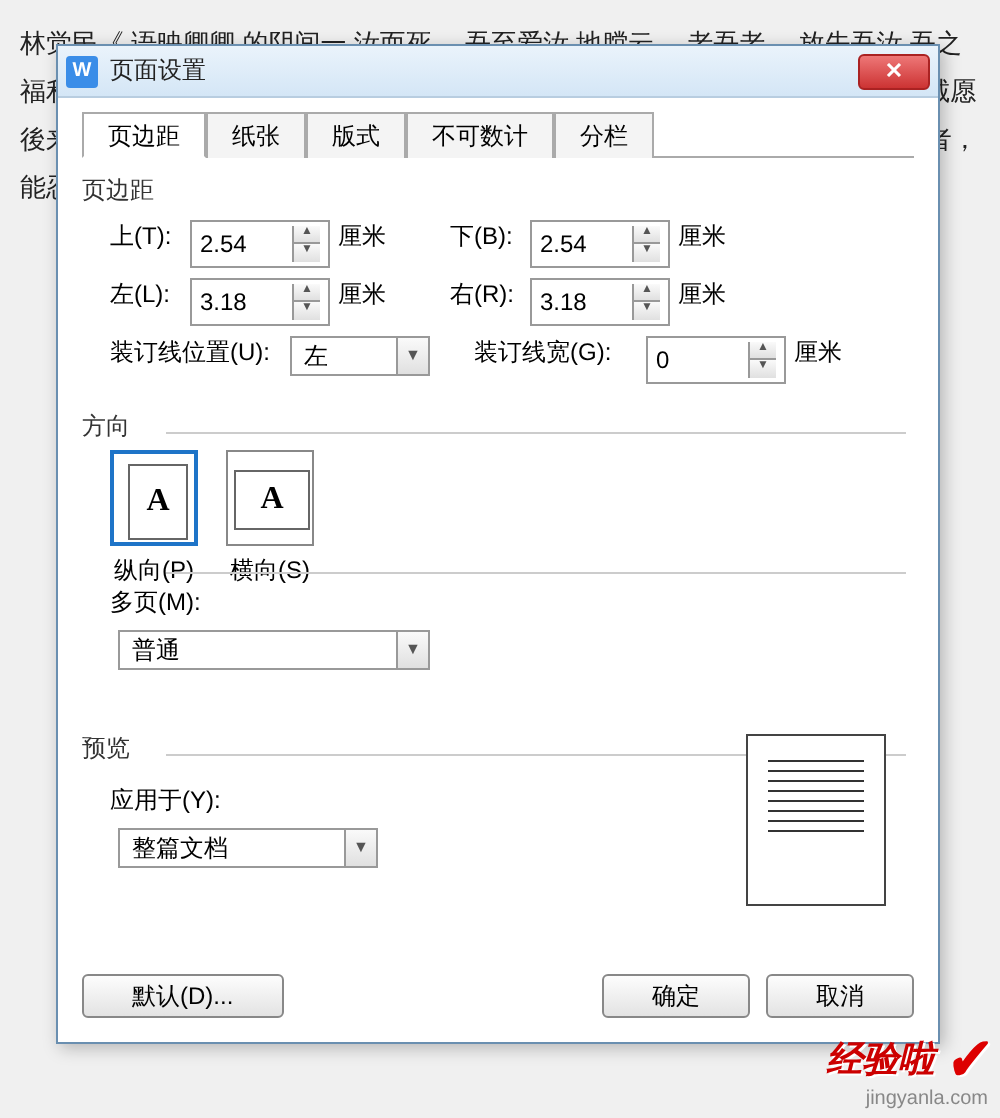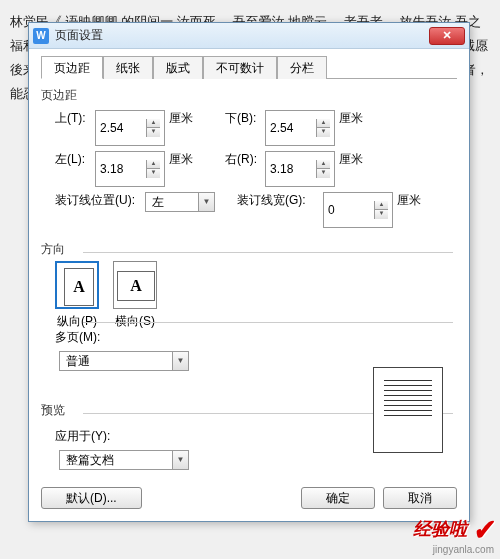--- a/index.html
+++ b/index.html
@@ -102,21 +102,21 @@
       display: flex;
       margin-bottom: 5px;
       gap: 4px;
     }
     .lbl { width: 50px; text-indent: 14px; }
     .lbl-wide { width: 100px; text-indent: 14px; }
     .spin-wrap {
       display: flex;
       align-items: center;
       width: 70px;
-      height: 36px;
+      height: 24px;
       border: 1px solid #999;
       background: #fff;
     }
     .spin-input {
       border: none;
       width: 50px;
       padding: 2px 4px;
       font-size: 12px;
       outline: none;
     }
@@ -364,21 +364,21 @@
         <span>横向(S)</span>
       </div>
     </div>
 
     <hr class="sep-line" style="margin-top:-12px">
     <div class="row" style="margin-top:4px">
       <span class="lbl" style="width:60px">多页(M):</span>
     </div>
     <div class="row">
       <span style="width:14px"></span>
-      <div class="combo" style="width:130px">
+      <div class="combo" style="width:156px">
         <span class="combo-text">普通</span>
         <span class="combo-arrow">▼</span>
       </div>
     </div>
 
     <div style="height:18px"></div>
 
     <div class="group-title">预览</div>
     <hr class="sep-line" style="margin-top:-12px">
     <div class="row" style="margin-top:12px">

